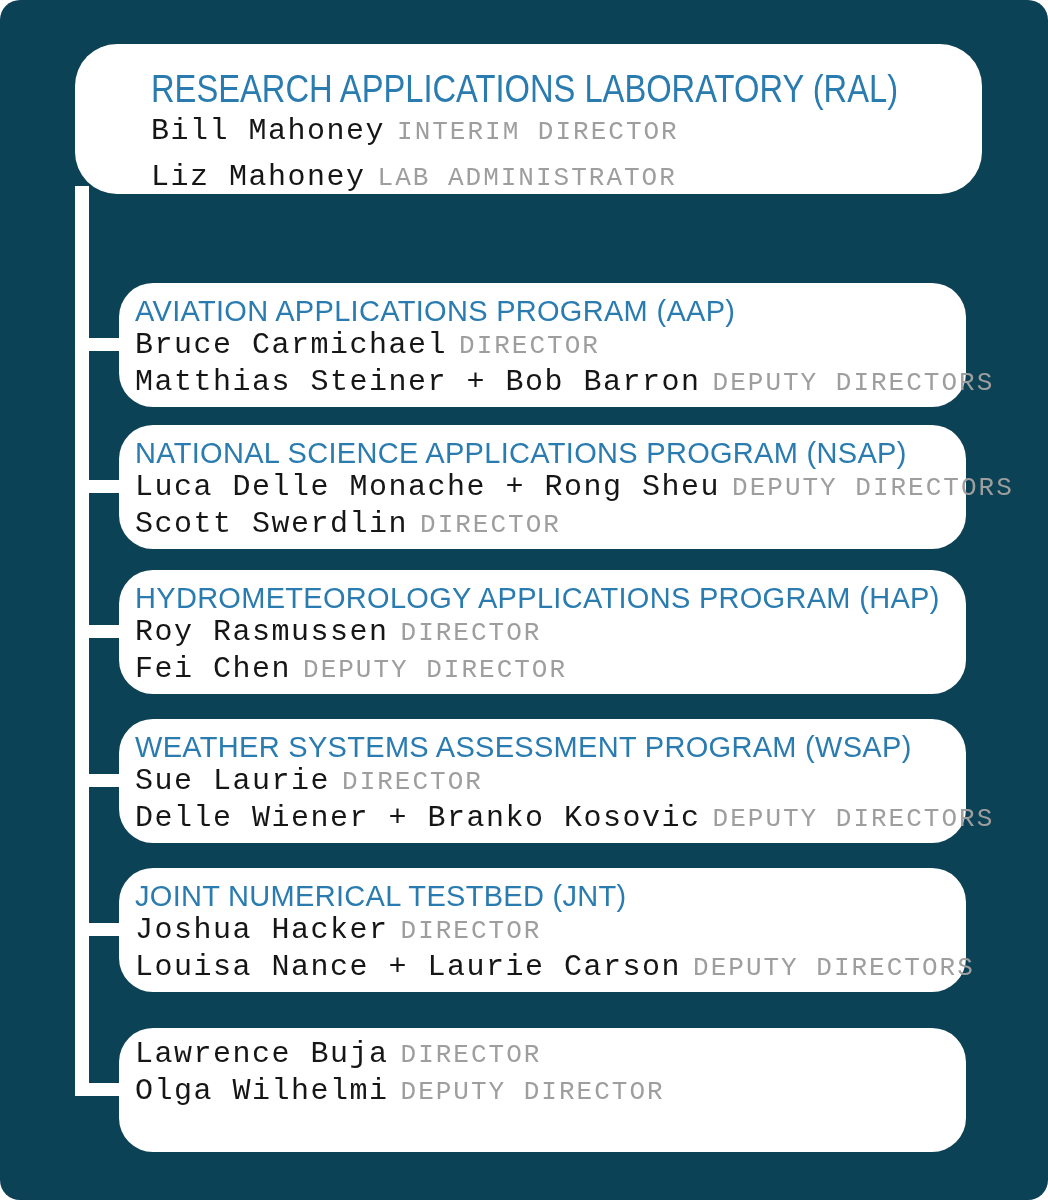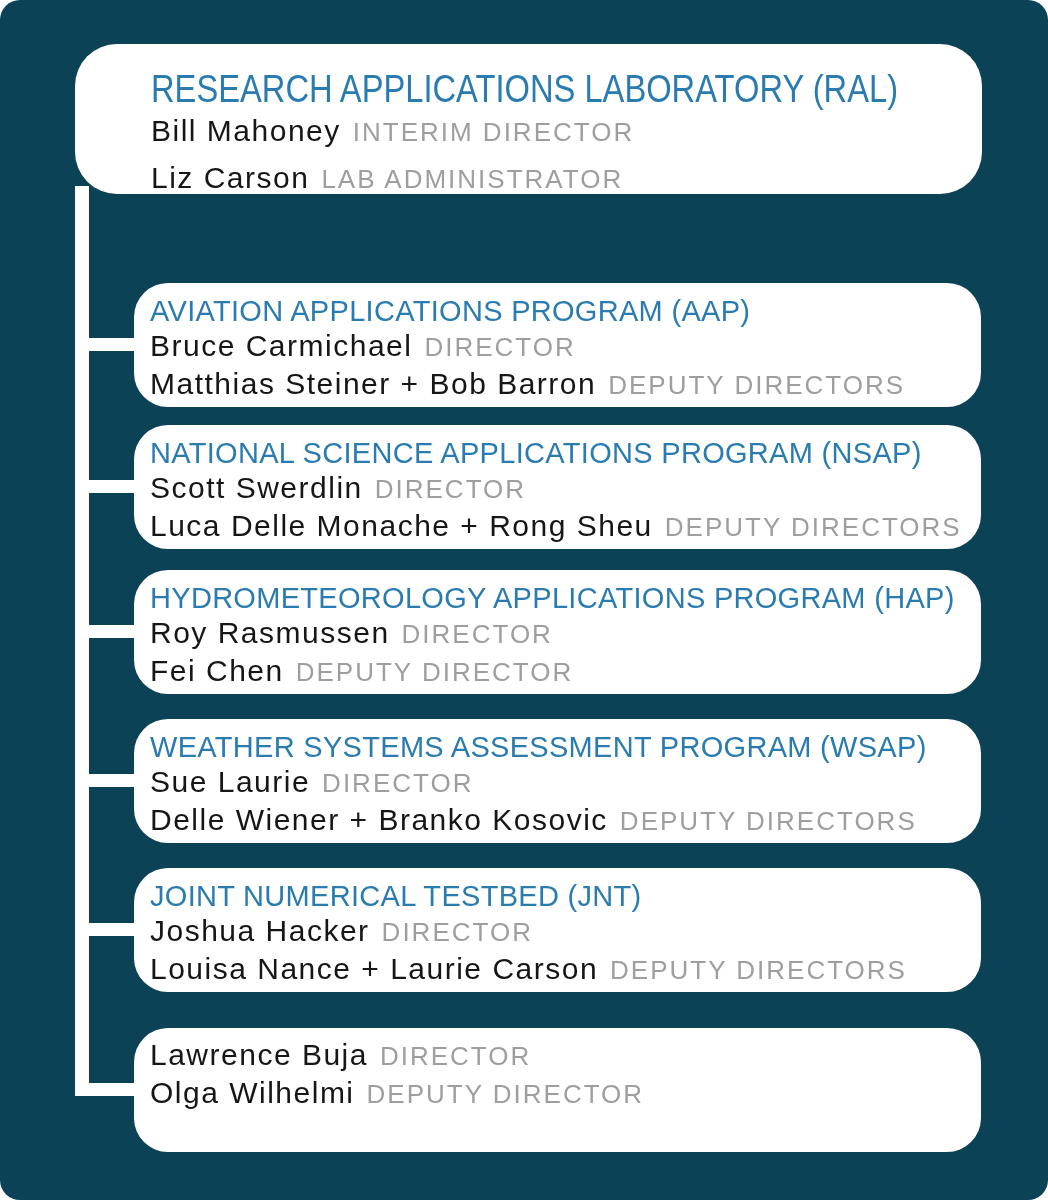--- a/index.html
+++ b/index.html
@@ -46,21 +46,21 @@
     top: 44px;
     width: 907px;
     height: 150px;
     background: #ffffff;
     border-radius: 42px;
     padding: 24px 24px 0 76px;
     box-sizing: border-box;
   }
   .program-box {
     position: absolute;
-    left: 134px;
+    left: 119px;
     width: 847px;
     height: 124px;
     background: #ffffff;
     border-radius: 34px;
     padding: 10px 20px 0 16px;
     box-sizing: border-box;
   }
   .box-title {
     margin: 0;
     font-size: 29px;
@@ -78,20 +78,21 @@
   .condensed {
     display: inline-block;
     transform: scaleX(0.86);
     transform-origin: left center;
     white-space: nowrap;
   }
   .person-row {
     margin: 0;
     line-height: 33px;
     white-space: nowrap;
+    font-family: Liberation Mono, monospace;
   }
   .root-box .person-row {
     line-height: 42px;
   }
   .person-name {
     font-size: 30px;
     color: #161616;
     letter-spacing: 1.5px;
   }
   .person-role {
@@ -111,33 +112,33 @@
     <div class="stub" style="top:338px"></div>
     <div class="stub" style="top:480px"></div>
     <div class="stub" style="top:625px"></div>
     <div class="stub" style="top:774px"></div>
     <div class="stub" style="top:923px"></div>
     <div class="stub" style="top:1083px"></div>
 
     <section class="root-box">
       <h1 class="box-title"><span class="condensed">RESEARCH APPLICATIONS LABORATORY (RAL)</span></h1>
       <p class="person-row"><span class="person-name">Bill Mahoney</span><span class="person-role">INTERIM DIRECTOR</span></p>
-      <p class="person-row"><span class="person-name">Liz Carson</span><span class="person-role">LAB ADMINISTRATOR</span></p>
+      <p class="person-row"><span class="person-name">Liz Mahoney</span><span class="person-role">LAB ADMINISTRATOR</span></p>
     </section>
 
     <section class="program-box" style="top:283px">
       <h2 class="box-title">AVIATION APPLICATIONS PROGRAM (AAP)</h2>
       <p class="person-row"><span class="person-name">Bruce Carmichael</span><span class="person-role">DIRECTOR</span></p>
       <p class="person-row"><span class="person-name">Matthias Steiner + Bob Barron</span><span class="person-role">DEPUTY DIRECTORS</span></p>
     </section>
 
     <section class="program-box" style="top:425px">
       <h2 class="box-title">NATIONAL SCIENCE APPLICATIONS PROGRAM (NSAP)</h2>
+      <p class="person-row"><span class="person-name">Luca Delle Monache + Rong Sheu</span><span class="person-role">DEPUTY DIRECTORS</span></p>
       <p class="person-row"><span class="person-name">Scott Swerdlin</span><span class="person-role">DIRECTOR</span></p>
-      <p class="person-row"><span class="person-name">Luca Delle Monache + Rong Sheu</span><span class="person-role">DEPUTY DIRECTORS</span></p>
     </section>
 
     <section class="program-box" style="top:570px">
       <h2 class="box-title">HYDROMETEOROLOGY APPLICATIONS PROGRAM (HAP)</h2>
       <p class="person-row"><span class="person-name">Roy Rasmussen</span><span class="person-role">DIRECTOR</span></p>
       <p class="person-row"><span class="person-name">Fei Chen</span><span class="person-role">DEPUTY DIRECTOR</span></p>
     </section>
 
     <section class="program-box" style="top:719px">
       <h2 class="box-title">WEATHER SYSTEMS ASSESSMENT PROGRAM (WSAP)</h2>

